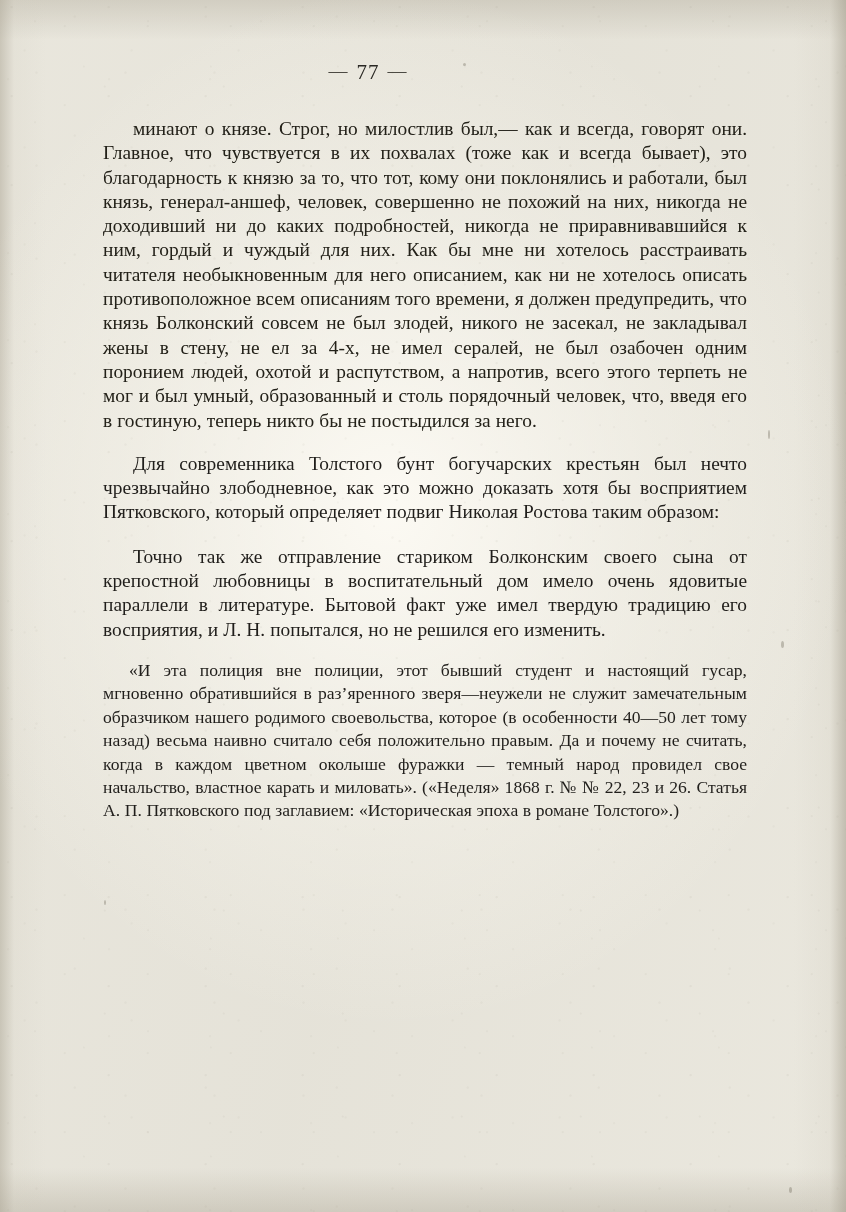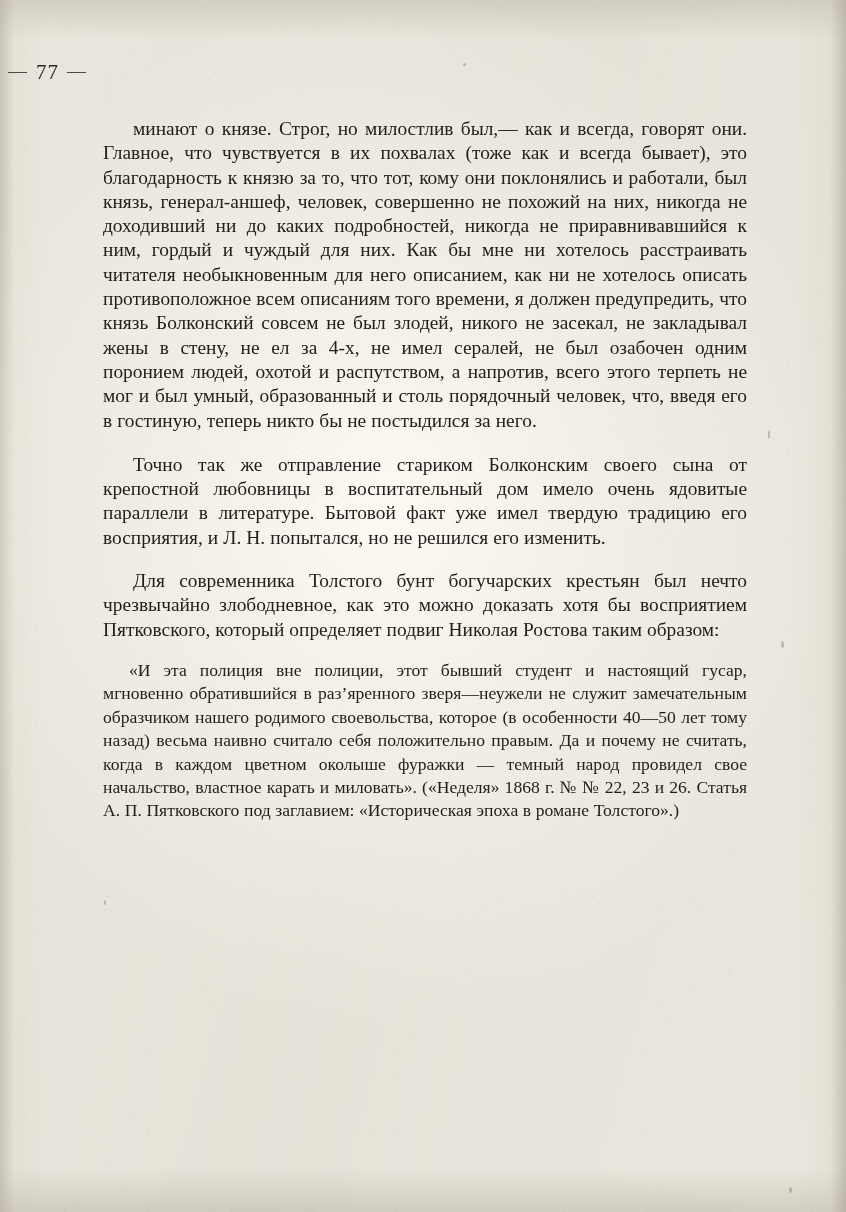--- a/index.html
+++ b/index.html
@@ -53,20 +53,21 @@
     background: rgba(120,114,100,0.40);
     border-radius: 50%;
     pointer-events: none;
   }
 
   .folio {
     position: absolute;
     top: 60px;
     left: 0;
     width: 736px;
+    text-align: center;
     font-size: 21px;
     letter-spacing: 1px;
     color: #2a2824;
   }
   .folio .dash {
     color: #46433c;
     font-size: 19px;
     padding: 0 8px;
     position: relative;
     top: -2px;
@@ -121,20 +122,20 @@
   <div class="folio">
     <span class="dash">—</span><span>77</span><span class="dash">—</span>
   </div>
 
   <div class="column">
 
     <p class="para worn-top">минают о князе. Строг, но милостлив был,— как и всегда, говорят они. Главное, что чувствуется в их похвалах (тоже как и всегда бывает), это благодарность к князю за то, что тот, кому они поклонялись и работали, был князь, генерал-аншеф, человек, совершенно не похожий на них, никогда не доходивший ни до каких подробностей, никогда не приравнивавшийся к ним, гордый и чуждый для них. Как бы мне ни хотелось расстраивать читателя необыкновенным для него описанием, как ни не хотелось описать противоположное всем описаниям того времени, я должен предупредить, что князь Болконский совсем не был злодей, никого не засекал, не закладывал жены в стену, не ел за 4-х, не имел сералей, не был озабочен одним поронием людей, охотой и распутством, а напротив, всего этого терпеть не мог и был умный, образованный и столь порядочный человек, что, введя его в гостиную, теперь никто бы не постыдился за него.</p>
 
 
 
+    <p class="para gap-md">Для современника Толстого бунт богучарских крестьян был нечто чрезвычайно злободневное, как это можно доказать хотя бы восприятием Пятковского, который определяет подвиг Николая Ростова таким образом:</p>
+
     <p class="para gap-lg">Точно так же отправление стариком Болконским своего сына от крепостной любовницы в воспитательный дом имело очень ядовитые параллели в литературе. Бытовой факт уже имел твердую традицию его восприятия, и Л. Н. попытался, но не решился его изменить.</p>
-
-    <p class="para gap-md">Для современника Толстого бунт богучарских крестьян был нечто чрезвычайно злободневное, как это можно доказать хотя бы восприятием Пятковского, который определяет подвиг Николая Ростова таким образом:</p>
 
     <p class="para small gap-sm">«И эта полиция вне полиции, этот бывший студент и настоящий гусар, мгновенно обратившийся в раз’яренного зверя—неужели не служит замечательным образчиком нашего родимого своевольства, которое (в особенности 40—50 лет тому назад) весьма наивно считало себя положительно правым. Да и почему не считать, когда в каждом цветном околыше фуражки — темный народ провидел свое начальство, властное карать и миловать». («Неделя» 1868 г. № № 22, 23 и 26. Статья А. П. Пятковского под заглавием: «Историческая эпоха в романе Толстого».)</p>
 
   </div>
 </div>
 
 </body></html>

